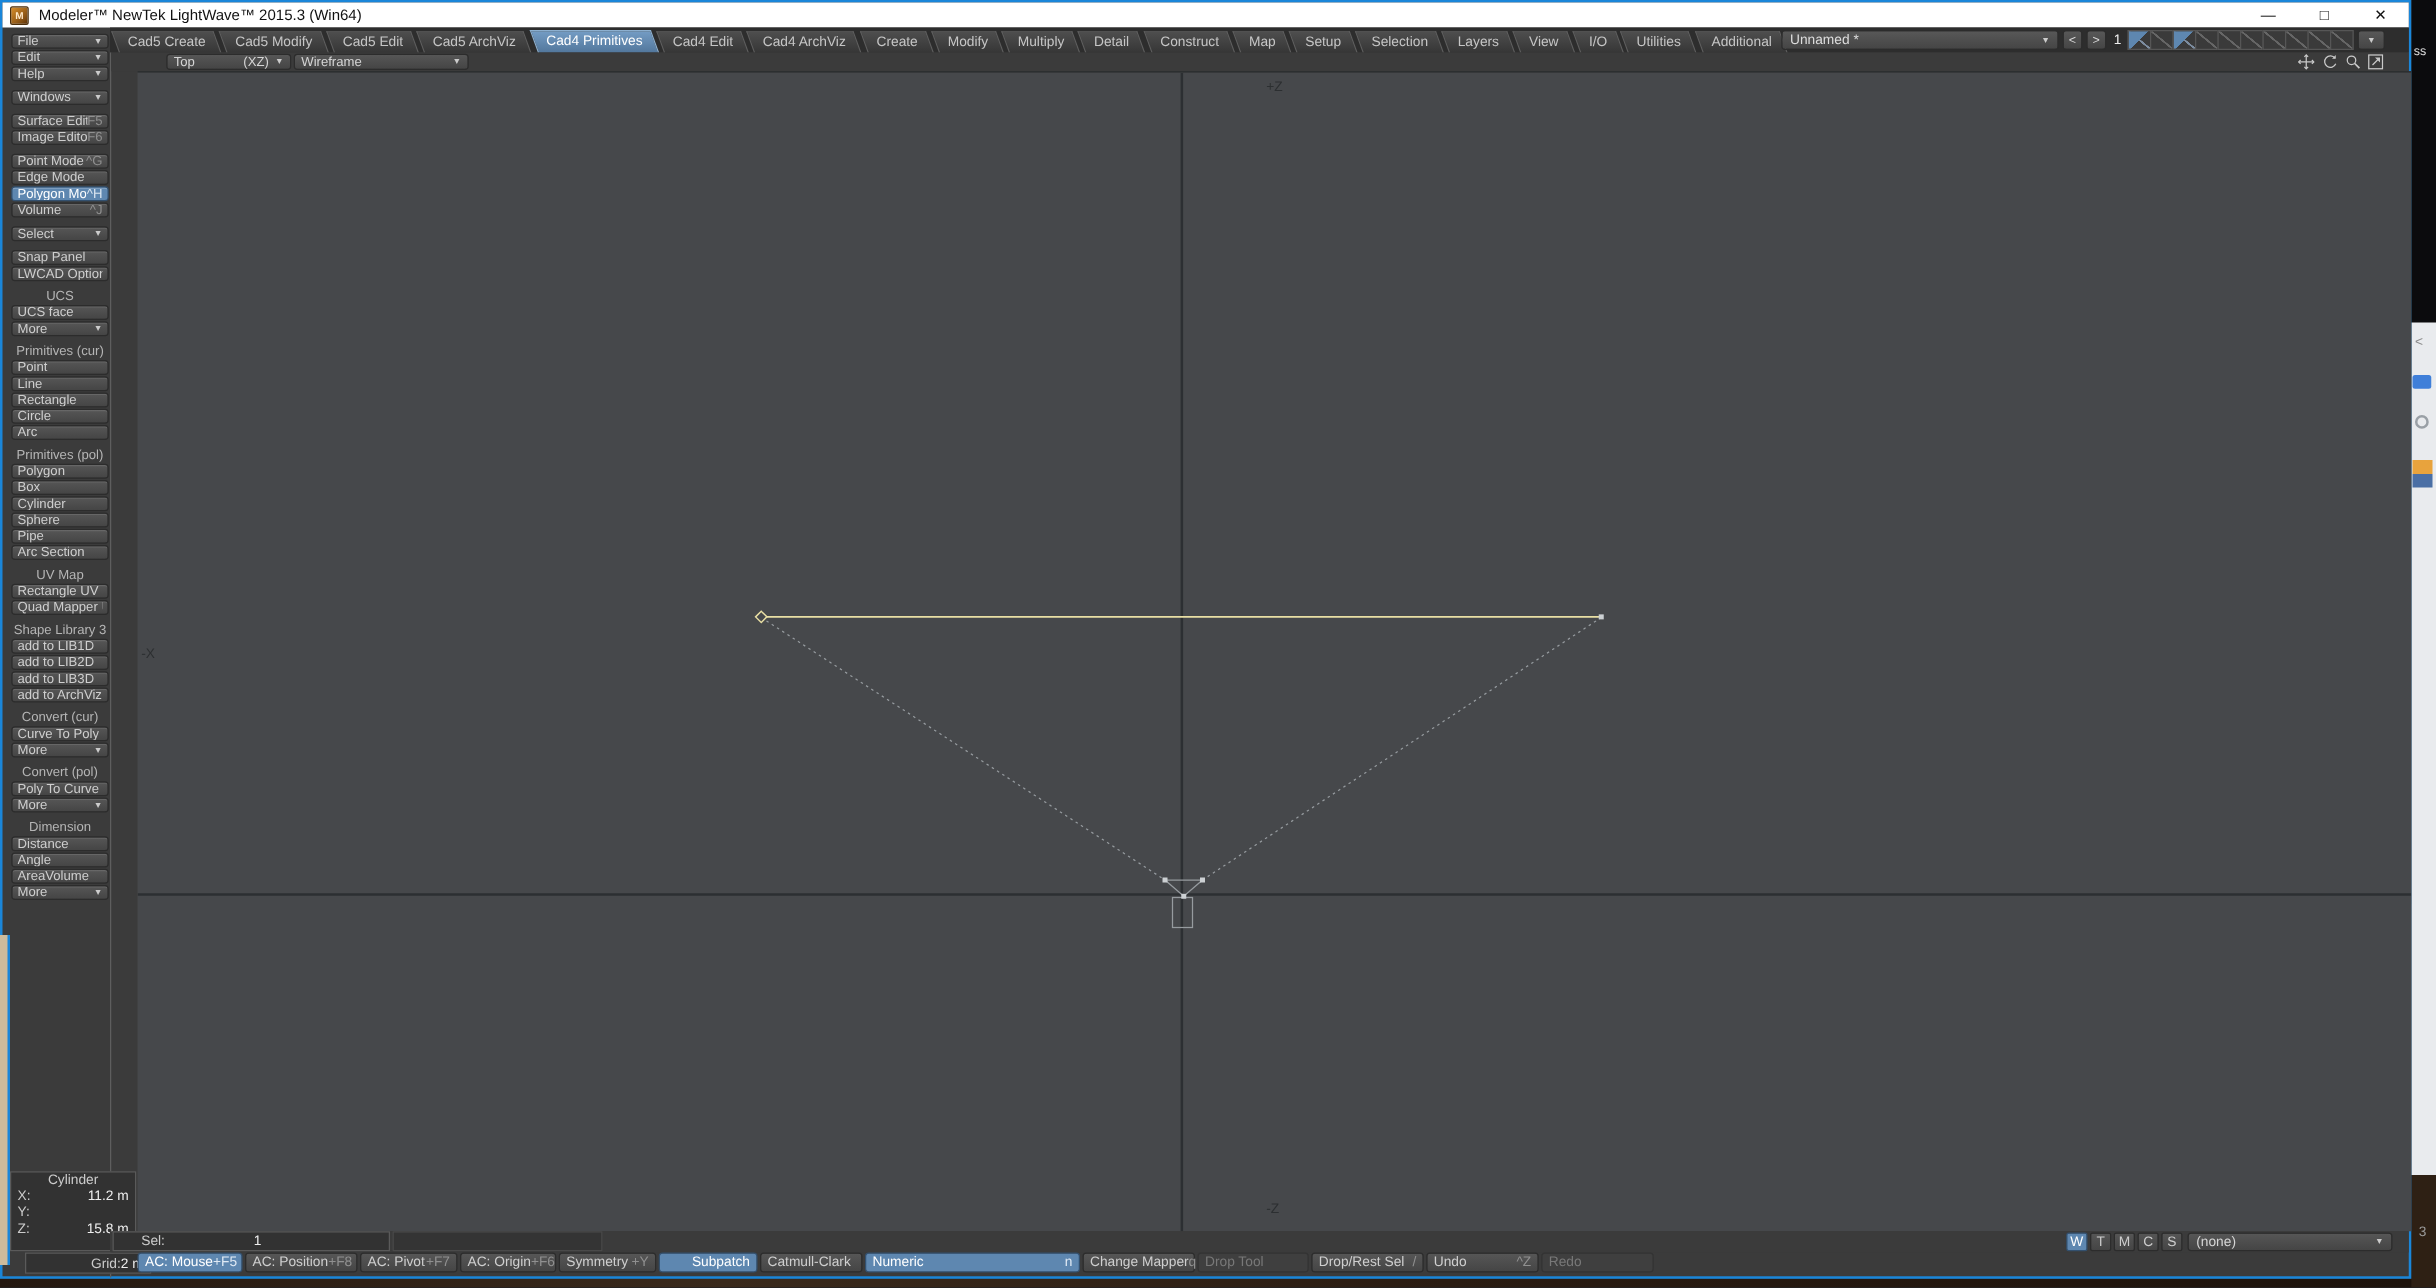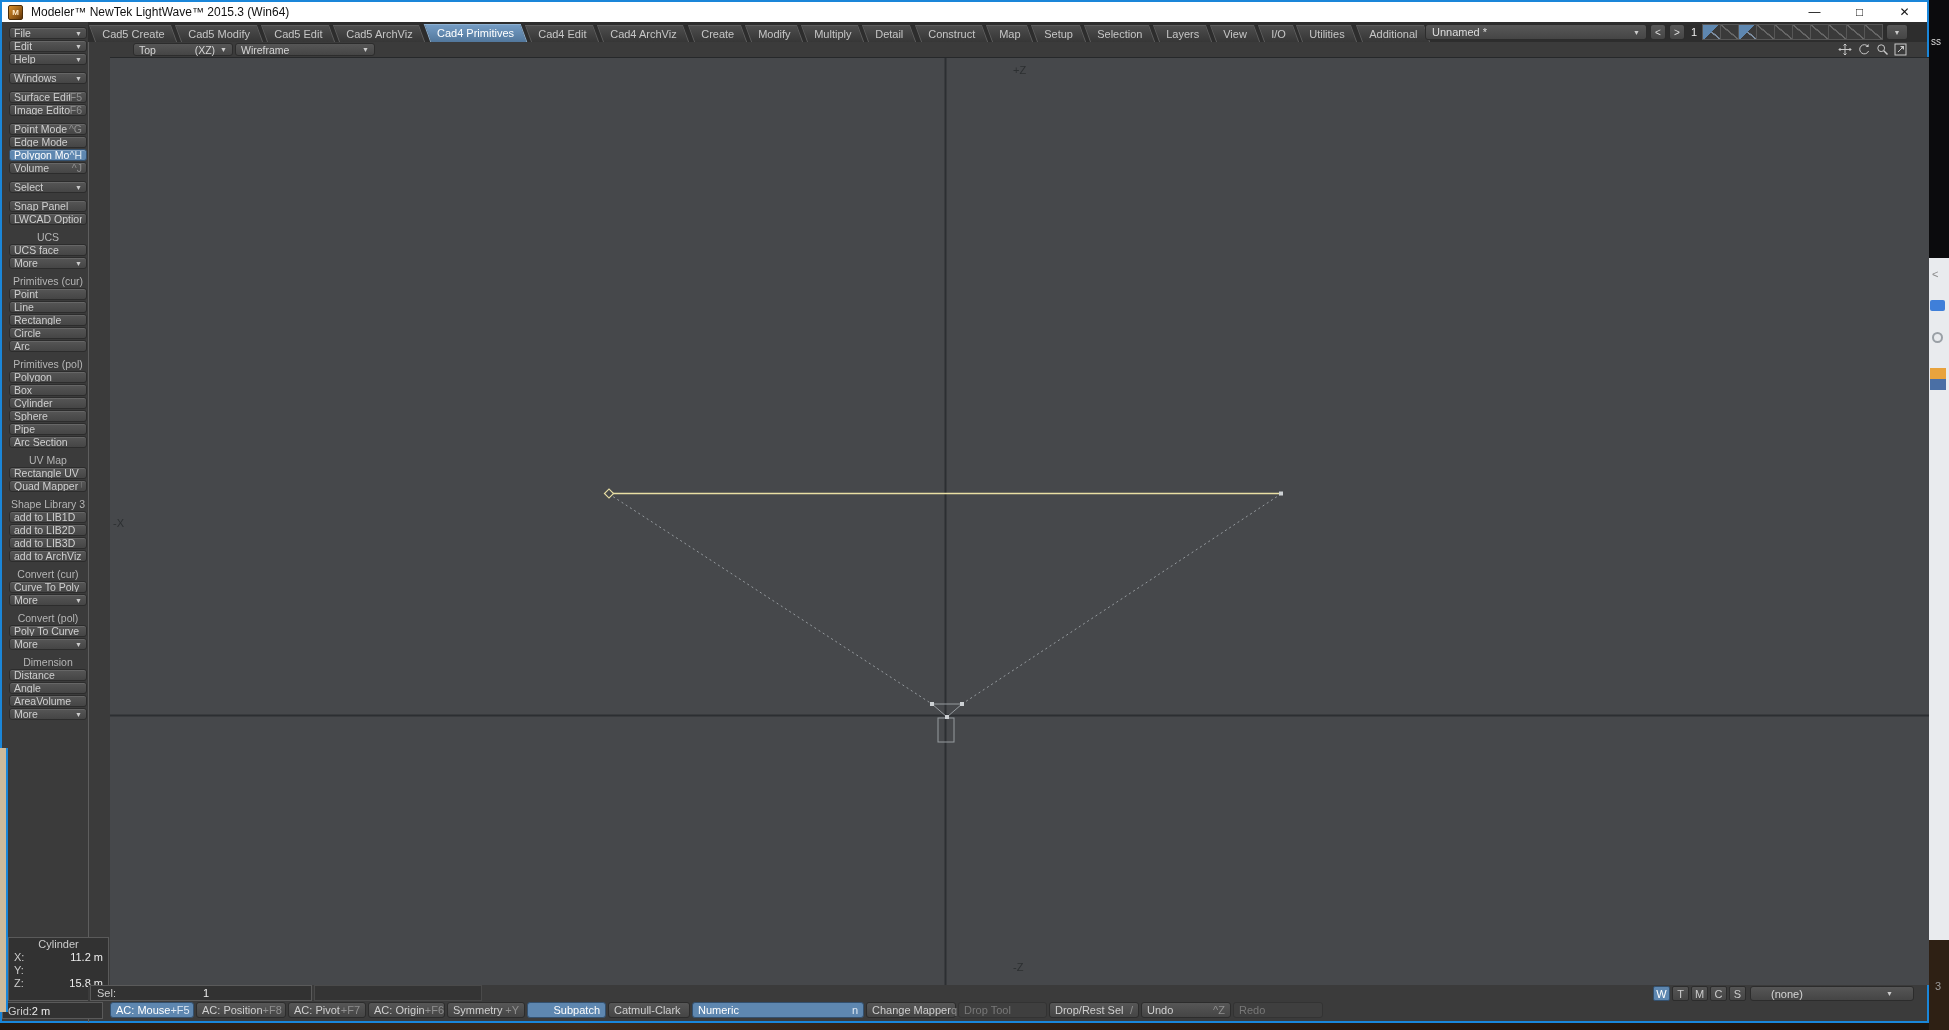--- a/index.html
+++ b/index.html
@@ -93,36 +93,36 @@
   .btn .arr { margin-left:auto; }
   .btn.active { background:#5e87b0; border-color:#33506e; box-shadow:inset 0 1px 0 rgba(255,255,255,.25); color:#fff; }
   .btn.active .sc { color:#dbe6f0; }
 
   
   .posbox { position:absolute; left:6px; top:935px; width:101px; height:64px;
       background:#323232; border:1px solid #5a5a5a; color:#ccc; }
   .postitle { text-align:center; height:13px; line-height:13px; }
   .posrow { display:flex; justify-content:space-between; padding:0 5px; height:13px; line-height:13px; }
   .posrow .v { color:#eee; }
-  .gridbox { position:absolute; left:0; top:1000px; width:101px; height:17px;
-      background:#323232; border:1px solid #5a5a5a; display:flex; justify-content:flex-start;
+  .gridbox { position:absolute; left:18px; top:1000px; width:101px; height:17px;
+      background:#323232; border:1px solid #5a5a5a; display:flex; justify-content:flex-end;
       align-items:center; padding:0 5px; color:#ccc; }
   .gridbox .v { color:#eee; }
 
   .selrow { position:absolute; left:86px; top:983px; right:0; height:17px; background:#3b3b3b; }
   .selbox { position:absolute; left:2px; top:0; width:222px; height:16px; background:#323232;
-      border:1px solid #5a5a5a; color:#ccc; display:flex; align-items:center; padding:0 6px; }
+      border:1px solid #5a5a5a; color:#ccc; display:flex; align-items:center; padding:0 22px; }
   .selbox .selval { position:absolute; left:112px; color:#eee; }
   .selbox2 { position:absolute; left:226px; top:0; width:168px; height:16px; background:#343434; border:1px solid #4a4a4a; }
   .modes { position:absolute; left:1565px; top:1px; display:flex; gap:2px; }
   .mode { width:17px; height:15px; line-height:14px; text-align:center; color:#ccc;
       background:linear-gradient(#555,#454545); border:1px solid #2c2c2c; border-radius:2px; }
   .mode.active { background:#5e87b0; color:#fff; border-color:#33506e; }
   .vmap { position:absolute; left:1662px; top:1px; width:164px; height:15px; display:flex; align-items:center;
-      padding:0 20px; background:linear-gradient(#565656,#454545); border:1px solid #2c2c2c; border-radius:3px; color:#d5d5d5; }
+      padding:0 6px; background:linear-gradient(#565656,#454545); border:1px solid #2c2c2c; border-radius:3px; color:#d5d5d5; }
   .vmap .arr { margin-left:auto; }
 
   .btoolbar { position:absolute; left:108px; top:1000px; height:17px; display:flex; gap:2px; }
   .tbtn { height:16px; display:flex; align-items:center; padding:0 5px;
       background:linear-gradient(#565656,#454545); border:1px solid #2c2c2c; border-radius:3px;
       color:#cfcfcf; white-space:nowrap; }
   .tbtn .sc { margin-left:auto; color:#909090; }
   .tbtn.active { background:#5e87b0; color:#fff; border-color:#33506e; }
   .tbtn.active .sc { color:#dfe9f4; }
   .tbtn.disabled { background:#3f3f3f; border-color:#333; color:#787878; box-shadow:none; }

